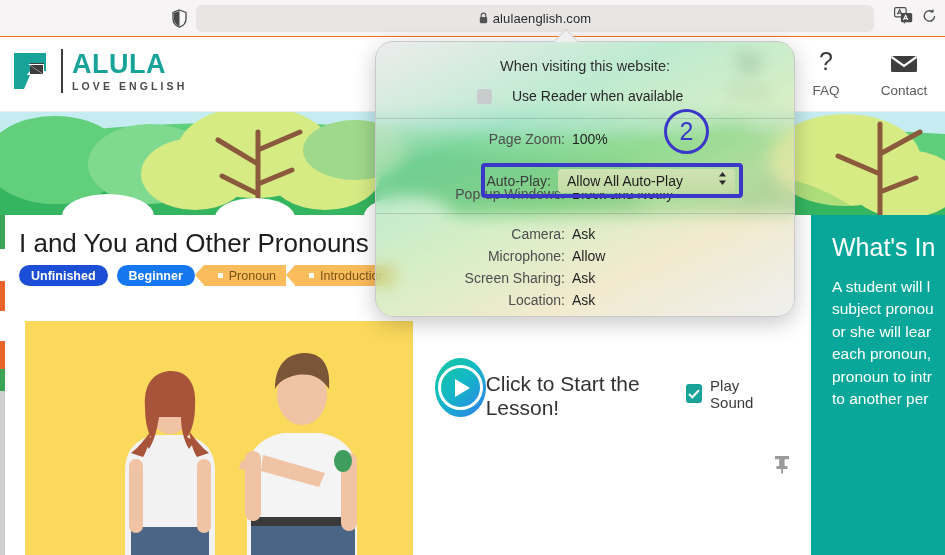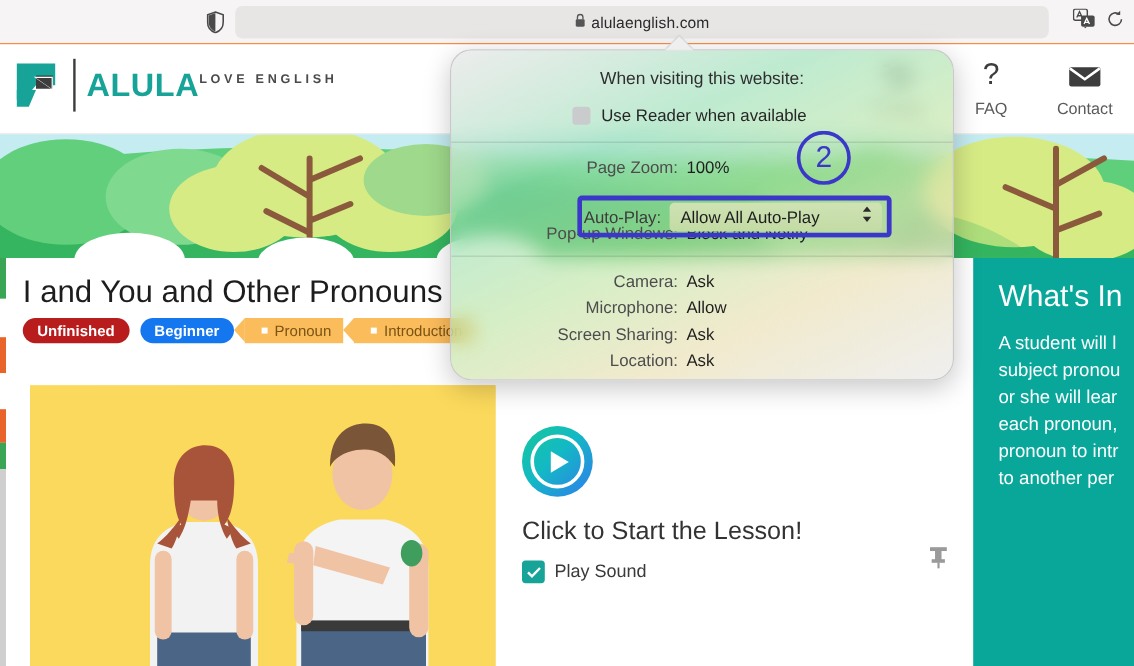--- a/index.html
+++ b/index.html
@@ -28,21 +28,21 @@
   .chrome-right { position: absolute; right: 8px; top: 7px; display: flex; align-items: center; gap: 9px; }
 
   
   .site-header {
     position: absolute; left: 0; top: 37px; width: 945px; height: 75px;
     background: #ffffff; border-bottom: 1px solid #eceaea;
   }
   .logo { position: absolute; left: 8px; top: 12px; display: flex; align-items: center; gap: 9px; }
   .logo-mark { width: 44px; height: 44px; position: relative; }
   .logo-divider { width: 2px; height: 44px; background: #3d3d3d; }
-  .logo-words { display: flex; justify-content: space-between; }
+  .logo-words { display: flex; flex-direction: column; justify-content: space-between; }
   .logo-alula { font-size: 27px; font-weight: bold; color: #17a398; letter-spacing: .5px; line-height: 1; }
   .logo-tag { font-size: 10.5px; font-weight: bold; color: #4a4a4a; letter-spacing: 3.1px; line-height: 1; margin-top: 3px; }
   .nav { position: absolute; right: 2px; top: 14px; display: flex; align-items: flex-start; }
   .nav-item { width: 78px; display: flex; flex-direction: column; align-items: center; gap: 6px; cursor: pointer; }
   .nav-ico { height: 26px; display: flex; align-items: center; justify-content: center; }
   .nav-label { font-size: 13.5px; color: #5a5a5a; }
 
   
   .banner { position: absolute; left: 0; top: 112px; width: 945px; height: 103px; overflow: hidden;
     background: linear-gradient(#bfe9f0, #cdeef2); }
@@ -50,33 +50,33 @@
   
   .content { position: absolute; left: 0; top: 215px; width: 926px; height: 340px; background: #ffffff; }
   .left-strip { position: absolute; left: 0; top: 0; width: 5px; height: 340px; }
   .left-strip i { display: block; width: 5px; }
 
   .lesson-card { position: absolute; left: 5px; top: 0; width: 806px; height: 340px; background: #fff; }
   .lesson-title { position: absolute; left: 14px; top: 13px; font-size: 26px; color: #1d1d1d; white-space: nowrap; }
   .badges { position: absolute; left: 14px; top: 50px; display: flex; align-items: center; gap: 9px; }
   .badge { height: 21px; border-radius: 11px; padding: 0 12px; font-size: 12.5px; font-weight: bold;
     color: #fff; display: flex; align-items: center; }
-  .badge.gray { background: #b91c1c; }
+  .badge.gray { background: #1d4ed8; }
   .badge.blue { background: #1477f0; }
   .tag { height: 21px; background: #fbbc5c; color: #7a5415; font-size: 12.5px; display: flex; align-items: center;
     gap: 6px; padding: 0 10px 0 14px; position: relative; }
   .tag:before { content: ""; position: absolute; left: -9px; top: 0; width: 0; height: 0;
     border-top: 10.5px solid transparent; border-bottom: 10.5px solid transparent; border-right: 9px solid #fbbc5c; }
   .tag b { width: 5px; height: 5px; background: #fff; display: block; }
 
   .photo { position: absolute; left: 20px; top: 106px; width: 388px; height: 234px;
     background: linear-gradient(100deg, #fde06a 0%, #fbd95c 45%, #f7d14e 100%); overflow: hidden; }
 
   .starter { position: absolute; left: 430px; top: 140px; width: 340px; display: flex;
-    flex-direction: column; align-items: flex-start; }
+    flex-direction: row; align-items: center; }
   .play-btn { width: 59px; height: 59px; border-radius: 50%;
     background: linear-gradient(135deg, #16c79a 0%, #13b9c4 45%, #2f7ced 100%);
     display: flex; align-items: center; justify-content: center; cursor: pointer; }
   .play-inner { width: 45px; height: 45px; border-radius: 50%; border: 3px solid #fff;
     display: flex; align-items: center; justify-content: center; }
   .play-tri { width: 0; height: 0; border-top: 9px solid transparent; border-bottom: 9px solid transparent;
     border-left: 15px solid #fff; margin-left: 4px; }
   .starter-text { margin-top: 17px; font-size: 21px; color: #333; }
   .sound-row { margin-top: 12px; display: flex; align-items: center; gap: 8px; cursor: pointer; }
   .sound-box { width: 19px; height: 19px; background: #17a398; border-radius: 3px;
@@ -96,21 +96,21 @@
     box-shadow: 0 6px 22px rgba(0,0,0,.22);
     background:
       linear-gradient(155deg, rgba(236,236,236,.97) 0%, rgba(150,222,180,.62) 30%,
         rgba(186,227,160,.6) 52%, rgba(236,226,186,.72) 74%, rgba(238,238,238,.95) 100%);
     backdrop-filter: blur(8px); overflow: hidden; }
   .pop-arrow { position: absolute; left: 554px; top: 30px; width: 0; height: 0;
     border-left: 12px solid transparent; border-right: 12px solid transparent; border-bottom: 12px solid #efefef;
     filter: drop-shadow(0 -1px 0 #c9c9c9); z-index: 6; }
   .pop-head { text-align: center; font-size: 14.5px; color: #2f2f2f; padding-top: 16px; }
   .pop-checks { padding: 14px 0 0 101px; display: flex; flex-direction: column; gap: 11px; }
-  .chk-row { display: flex; align-items: center; gap: 9px; cursor: pointer; }
+  .chk-row { display: flex; align-items: center; gap: 20px; cursor: pointer; }
   .chk { width: 15px; height: 15px; border-radius: 3px; display: flex; align-items: center; justify-content: center; }
   .chk.off { background: #c9cbcc; }
   .chk.on { background: #1b82f5; }
   .chk-label { font-size: 14px; color: #262626; }
   .pop-sep { height: 1px; background: rgba(0,0,0,.13); margin-top: 14px; }
   .rows { padding: 9px 0 0 0; }
   .row { display: flex; font-size: 14px; line-height: 22px; }
   .row .k { width: 196px; text-align: right; color: #4d4d4d; padding-right: 7px; }
   .row .v { color: #1f1f1f; }
   .sep2 { height: 1px; background: rgba(0,0,0,.13); margin: 8px 0 0 0; }

